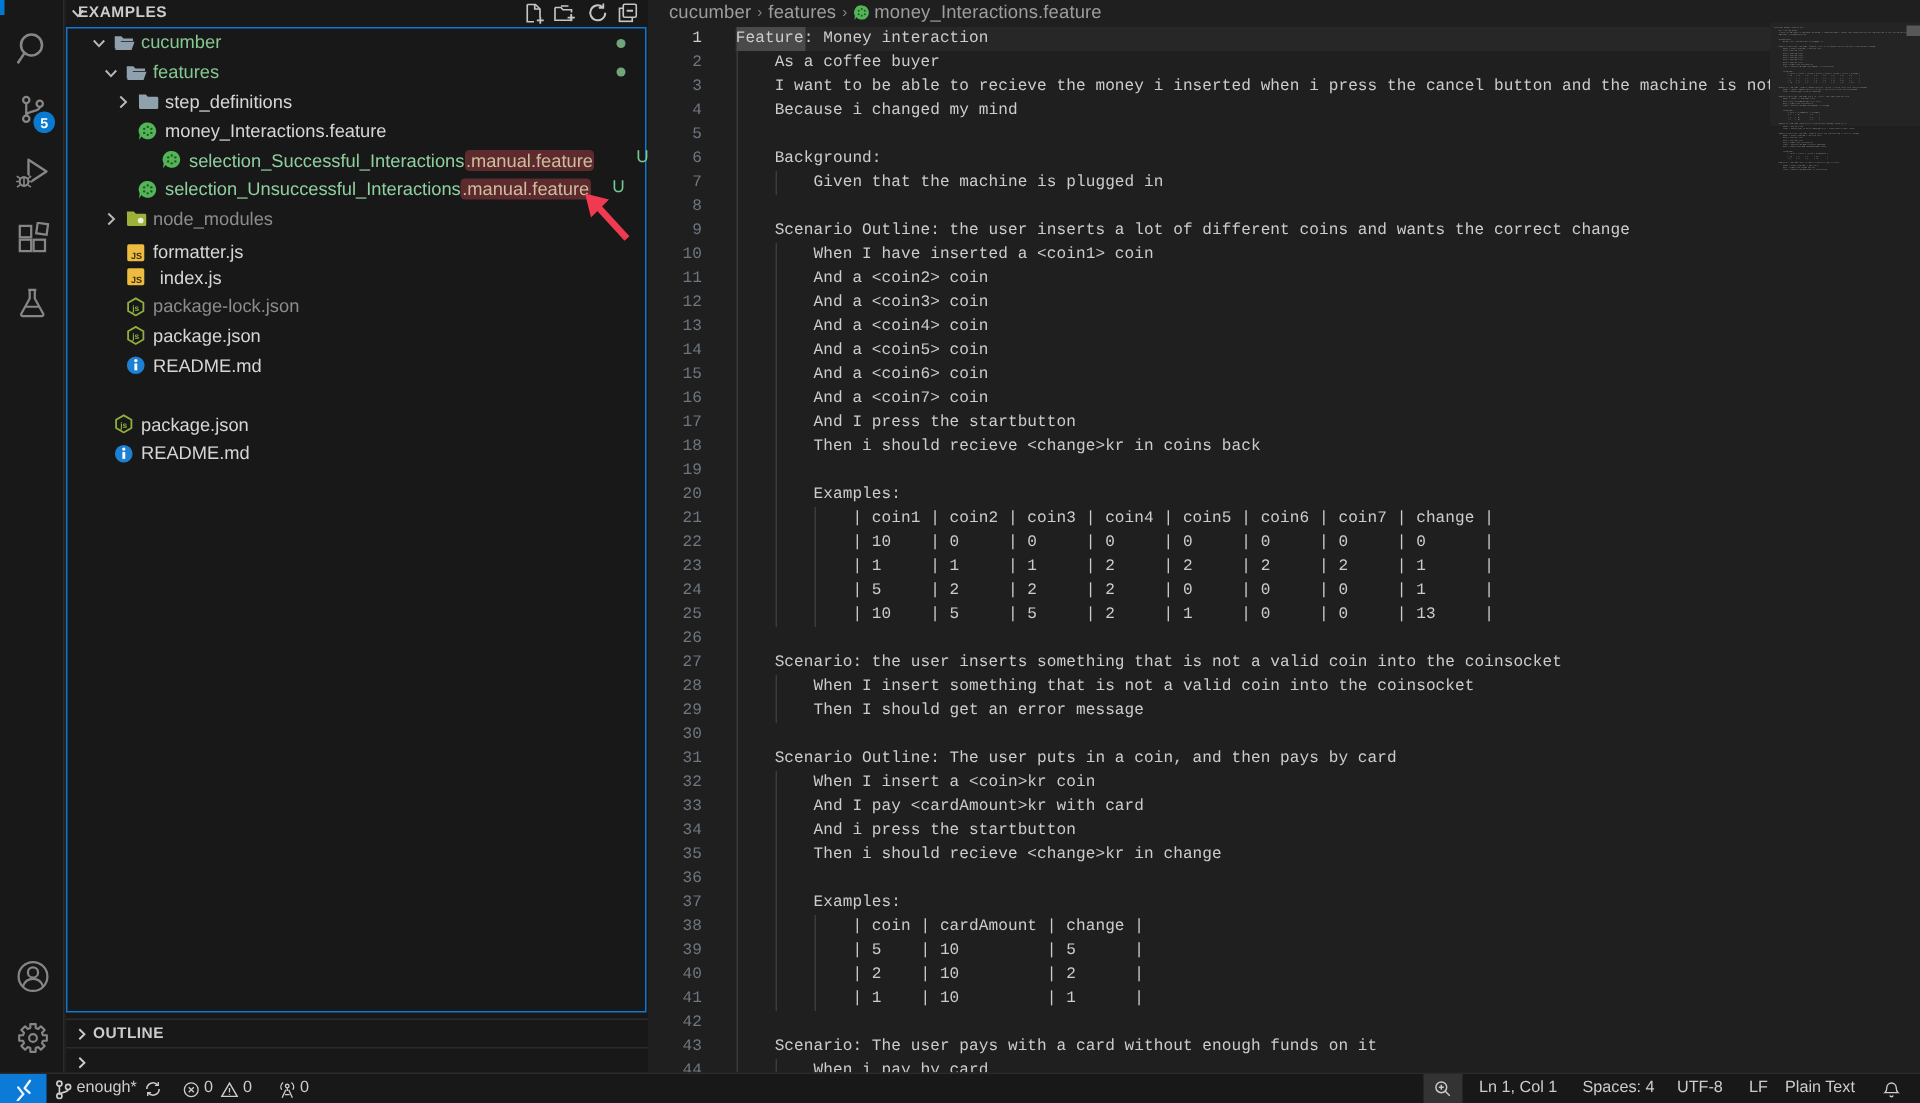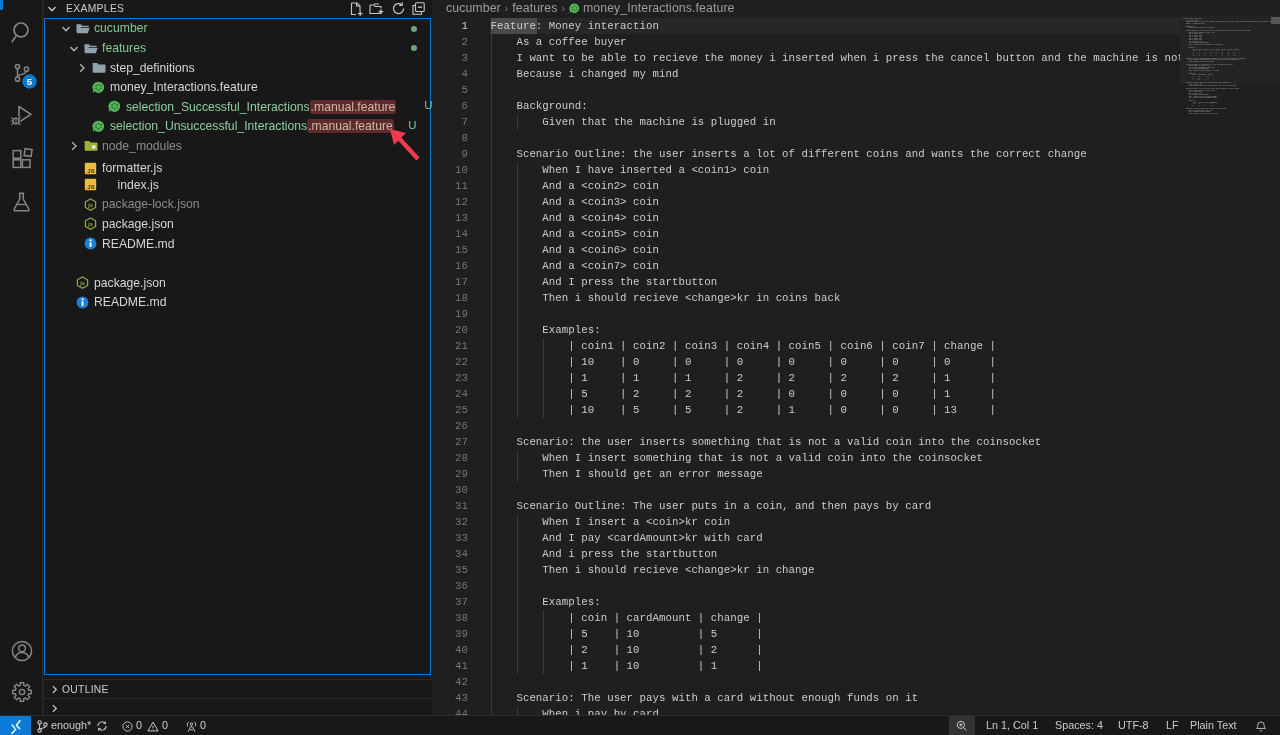--- a/index.html
+++ b/index.html
@@ -61,21 +61,21 @@
       <circle cx="11" cy="11" r="2.6" fill="none" stroke="#868686" stroke-width="1.4"></circle>
     </svg>
 </div>
 
 <div class="abs" style="left:44px;top:0;width:388px;height:715px;background:#181818">
 
   <div class="abs" style="left:0;top:0;width:388px;height:17.5px">
     <svg width="10" height="10" viewBox="0 0 10 10" style="position:absolute;left:3px;top:4px">
         <path d="M1.5 3 L5 6.7 L8.5 3" fill="none" stroke="#cccccc" stroke-width="1.3"></path>
       </svg>
-    <div class="abs" style="left:22px;top:2.5px;font-size:10.3px;font-weight:normal;color:#cccccc;letter-spacing:0.35px">EXAMPLES</div>
+    <div class="abs" style="left:8px;top:2.5px;font-size:10.3px;font-weight:bold;color:#cccccc;letter-spacing:0.35px">EXAMPLES</div>
     <div class="abs" style="left:-44px;top:0">
         <svg width="14" height="14" viewBox="0 0 14 14" style="position:absolute;left:349px;top:1.5px">
           <g fill="none" stroke="#c5c5c5" stroke-width="1.1">
             <path d="M2.5 1 h5.5 l3 3 v5.5 M2.5 1 v11.5 h4.5"></path>
             <path d="M7.5 1 v3 h3.5"></path>
             <path d="M11.2 9.3 v4.6 M8.9 11.6 h4.6" stroke-width="1.2"></path>
           </g>
         </svg>
         <svg width="15" height="14" viewBox="0 0 15 14" style="position:absolute;left:369px;top:1.5px">
           <g fill="none" stroke="#c5c5c5" stroke-width="1.1">
@@ -231,21 +231,21 @@
       <div style="position:absolute;left:0;top:156.60px;width:387px;height:19.55px;display:flex;align-items:center">
         <span style="display:inline-flex;width:10px;margin-left:24.5px;flex:none">
           <span style="width:10px"></span>
         </span>
         <span style="display:inline-flex;flex:none;margin-left:4.5px;width:14px;justify-content:center">
           <svg width="13" height="13" viewBox="0 0 13 13">
             <rect x="0.8" y="0.8" width="11.4" height="11.4" rx="1.2" fill="#ecbb3f"></rect>
             <text x="10.7" y="10.6" font-size="6" font-weight="bold" font-family="Liberation Sans" fill="#3a2e12" text-anchor="end">JS</text>
           </svg>
         </span>
-        <span style="margin-left:20px;white-space:nowrap"><span style="color:#d6d6d6">index.js</span></span>
+        <span style="margin-left:9px;white-space:nowrap"><span style="color:#d6d6d6">index.js</span></span>
       </div>
       <div style="position:absolute;left:0;top:176.15px;width:387px;height:19.55px;display:flex;align-items:center">
         <span style="display:inline-flex;width:10px;margin-left:24.5px;flex:none">
           <span style="width:10px"></span>
         </span>
         <span style="display:inline-flex;flex:none;margin-left:4.5px;width:14px;justify-content:center">
           <svg width="13" height="13" viewBox="0 0 13 13">
             <path d="M6.5 0.9 L11.6 3.8 V9.4 L6.5 12.3 L1.4 9.4 V3.8 Z" fill="none" stroke="#8fae3e" stroke-width="1.2"></path>
             <text x="6.5" y="9" font-size="5.6" font-weight="bold" font-family="Liberation Sans" fill="#8fae3e" text-anchor="middle">js</text>
           </svg>
@@ -306,21 +306,21 @@
     <svg width="45" height="45" viewBox="0 0 45 45" style="position:absolute;left:342px;top:107px">
       <line x1="9" y1="9" x2="31" y2="33" stroke="#ef3a50" stroke-width="4.5"></line>
       <path d="M3 3 L19 7 L7 19 Z" fill="#ef3a50"></path>
     </svg>
   </div>
 
   <div class="abs" style="left:0;top:678.5px;width:388px;height:19.5px;border-top:1px solid #2b2b2b">
     <svg width="9" height="9" viewBox="0 0 10 10" style="position:absolute;left:6px;top:5px">
         <path d="M3.2 1.3 L7 5 L3.2 8.7" fill="none" stroke="#cccccc" stroke-width="1.4"></path>
       </svg>
-    <div class="abs" style="left:18px;top:4px;font-size:10.3px;font-weight:normal;color:#cccccc;letter-spacing:0.3px">OUTLINE</div>
+    <div class="abs" style="left:18px;top:4px;font-size:10.3px;font-weight:bold;color:#cccccc;letter-spacing:0.3px">OUTLINE</div>
   </div>
   <div class="abs" style="left:0;top:698px;width:388px;height:17px;border-top:1px solid #2b2b2b">
     <svg width="9" height="9" viewBox="0 0 10 10" style="position:absolute;left:6px;top:5px">
         <path d="M3.2 1.3 L7 5 L3.2 8.7" fill="none" stroke="#cccccc" stroke-width="1.4"></path>
       </svg>
     <div class="abs" style="left:18px;top:20px;font-size:13px;font-weight:normal;color:#cccccc;letter-spacing:0.3px">TIMELINE</div>
   </div>
 </div>
 
 <div class="abs" style="left:432px;top:0;width:848px;height:715px;background:#1f1f1f">

